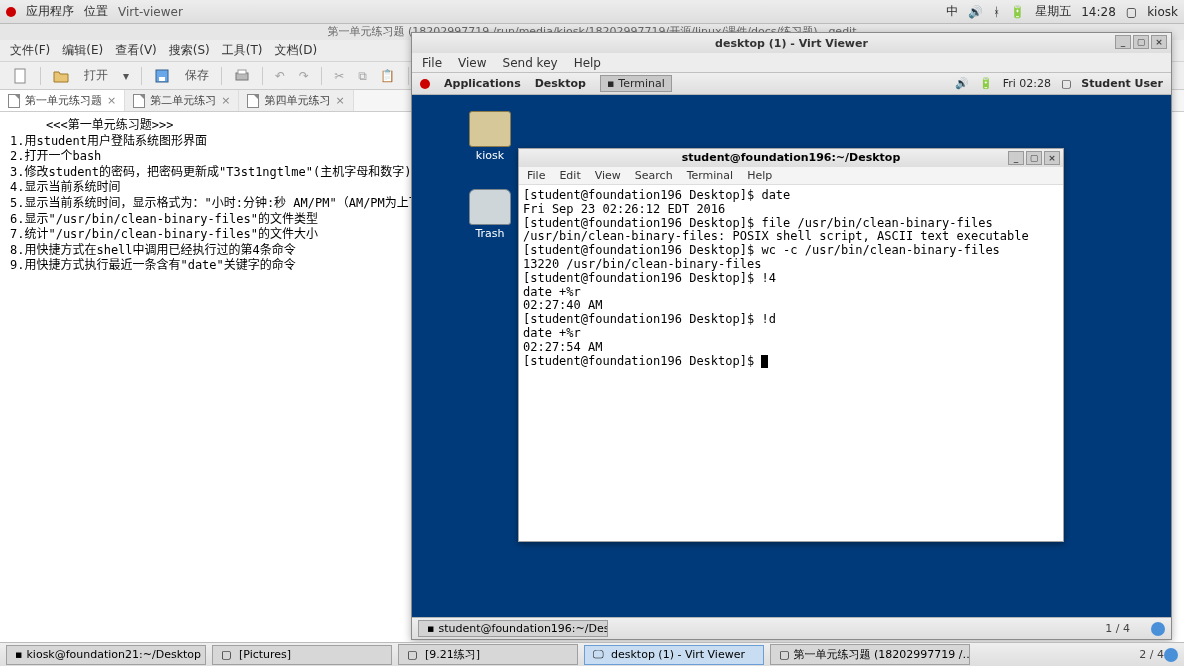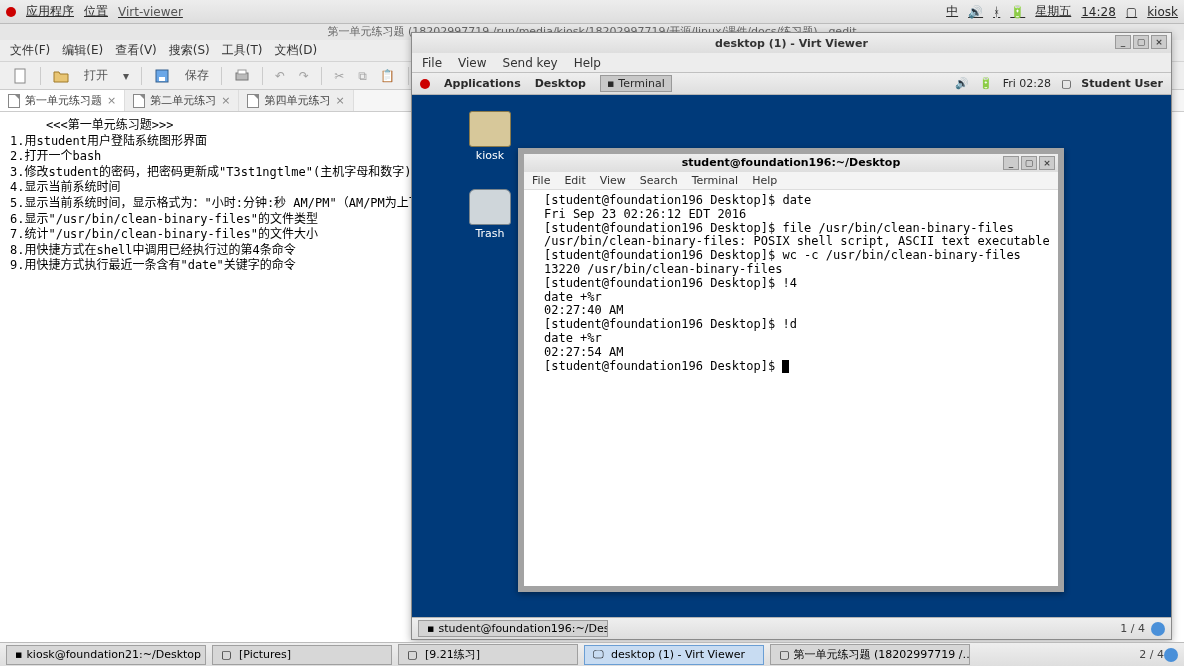--- a/index.html
+++ b/index.html
@@ -1,19 +1,19 @@
 <!DOCTYPE html>
 <html><head>
 <meta charset="utf-8">
 <style>
 * { margin: 0; padding: 0; box-sizing: border-box; }
 body { font-family: "DejaVu Sans", sans-serif; font-size: 12px; background: #fff; width: 1184px; height: 666px; overflow: hidden; position: relative; }
 
 
-.outer-topbar { height: 24px; background: linear-gradient(#ededed, #dedede); border-bottom: 1px solid #bbb; display: flex; align-items: center; padding: 0 6px; gap: 10px; color: #2a2a2a; text-decoration: underline; }
+.outer-topbar { height: 24px; background: linear-gradient(#ededed, #dedede); border-bottom: 1px solid #bbb; display: flex; align-items: center; padding: 0 6px; gap: 10px; color: #2a2a2a; }
 .outer-topbar .right { margin-left: auto; display: flex; gap: 10px; align-items: center; }
 .redhat-dot { width: 10px; height: 10px; border-radius: 50%; background: #c00; display: inline-block; }
 
 
 .gedit-title { height: 16px; background: #e6e6e6; font-size: 11px; color: #666; text-align: center; line-height: 16px; overflow: hidden; white-space: nowrap; }
 
 
 .gedit-menus { height: 22px; background: #ededed; display: flex; align-items: center; gap: 12px; padding: 0 10px; color: #333; font-size: 12px; border-bottom: 1px solid #d4d4d4; }
 
 
@@ -45,31 +45,31 @@
 .inner-topbar .right { margin-left:auto; display:flex; gap:10px; align-items:center;}
 .term-taskbtn { display:flex; align-items:center; gap:4px; background:#c8c8c8; border:1px solid #999; padding:1px 6px; font-size:11px;}
 
 
 .inner-desktop { flex:1; background:#003a7a; position:relative; }
 .desk-icon { position:absolute; text-align:center; color:#fff; font-size:11px; width:60px;}
 .desk-icon .iconbox { width:42px; height:36px; margin:0 auto 2px; background:#d7c89a; border:1px solid #8a7a4a; border-radius:3px; }
 .trash .iconbox { background:#cfd6da; border-color:#7a858c; border-radius:6px 6px 3px 3px;}
 
 
-.term { position:absolute; left:106px; top:53px; width:546px; height:444px; background:#fff; border:6px solid #a3a3a3; box-shadow:0 2px 6px rgba(0,0,0,.4);}
+.term { position:absolute; left:106px; top:53px; width:546px; height:394px; background:#fff; border:1px solid #a3a3a3; box-shadow:0 2px 6px rgba(0,0,0,.4);}
 .term-titlebar { height:18px; background:linear-gradient(#efefef,#dedede); text-align:center; font-size:11px; font-weight:bold; line-height:18px; position:relative;}
 .term-titlebar .winbtns{position:absolute;right:3px;top:2px;display:flex;gap:2px;}
 .term-menus { height:18px; display:flex; gap:14px; padding:0 8px; align-items:center; font-size:11px; color:#333; border-bottom:1px solid #ddd; background:#f4f4f4;}
-.term-body { padding:4px 20px; font-family:"DejaVu Sans Mono",monospace; font-size:12px; line-height:1.15; white-space:pre; color:#000;}
+.term-body { padding:4px 4px; font-family:"DejaVu Sans Mono",monospace; font-size:12px; line-height:1.15; white-space:pre; color:#000;}
 .cursor { display:inline-block; width:7px; height:13px; background:#000; vertical-align:text-bottom;}
 
 
 .inner-bottombar { height:22px; background:linear-gradient(#efefef,#dedede); border-top:1px solid #b5b5b5; display:flex; align-items:center; padding:0 6px; gap:6px;}
 .inner-bottombar .task { background:#d3d3d3; border:1px solid #9c9c9c; padding:1px 8px; font-size:11px; display:flex; align-items:center; gap:4px; max-width:190px; overflow:hidden; white-space:nowrap;}
-.inner-bottombar .right { margin-left:auto; display:flex; align-items:center; gap:6px; font-size:11px; color:#444;}
+.inner-bottombar .right { margin-left:auto; display:flex; align-items:center; gap:21px; font-size:11px; color:#444;}
 .blue-circle{width:14px;height:14px;border-radius:50%;background:#4a90d9;}
 
 
 .outer-bottombar { position:absolute; left:0; bottom:0; height:24px; width:100%; background:linear-gradient(#efefef,#dedede); border-top:1px solid #bbb; display:flex; align-items:center; padding:0 6px; gap:6px;}
 .outer-bottombar .task{background:#d7d7d7; border:1px solid #a0a0a0; padding:2px 8px; font-size:11px; display:flex; align-items:center; gap:4px; min-width:180px; max-width:200px; overflow:hidden; white-space:nowrap;}
 .outer-bottombar .right{margin-left:auto;display:flex;align-items:center;font-size:11px;color:#444;}
 .tiny-icon{width:14px;height:14px;display:inline-block;}
 </style>
 </head>
 <body>

